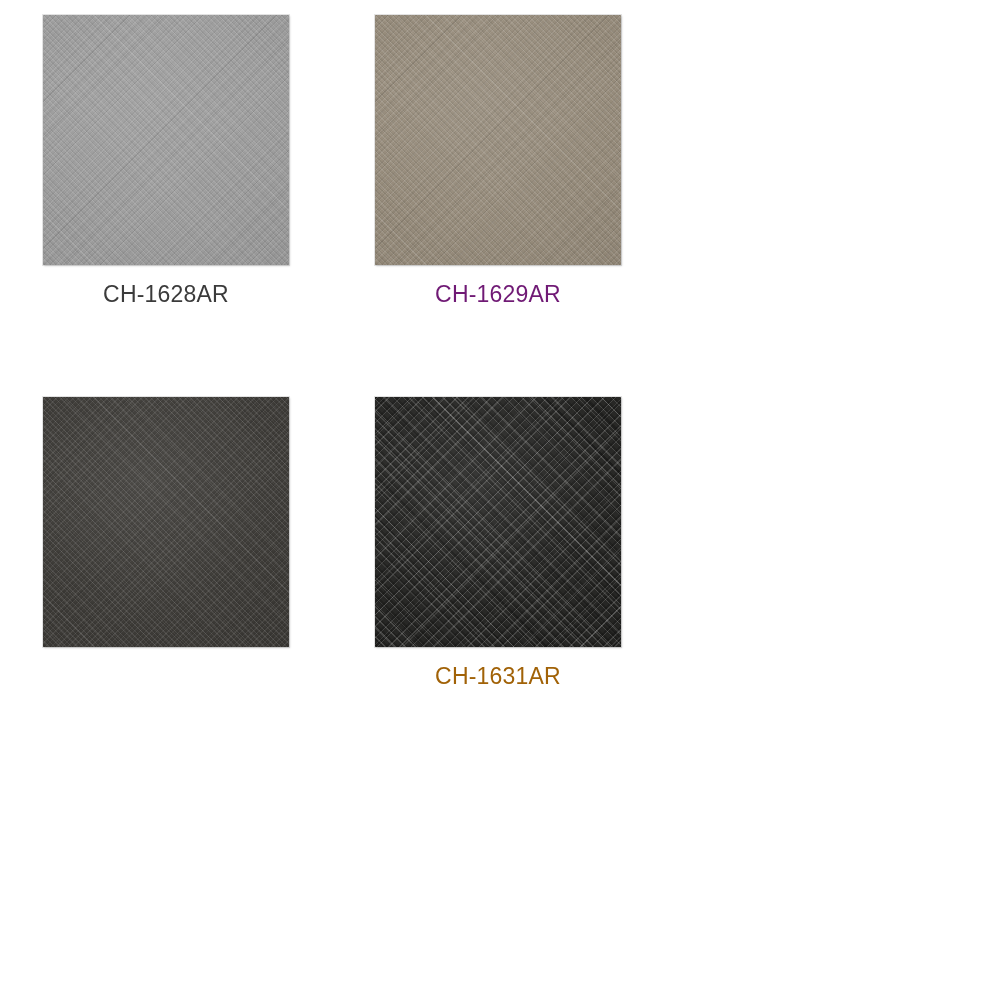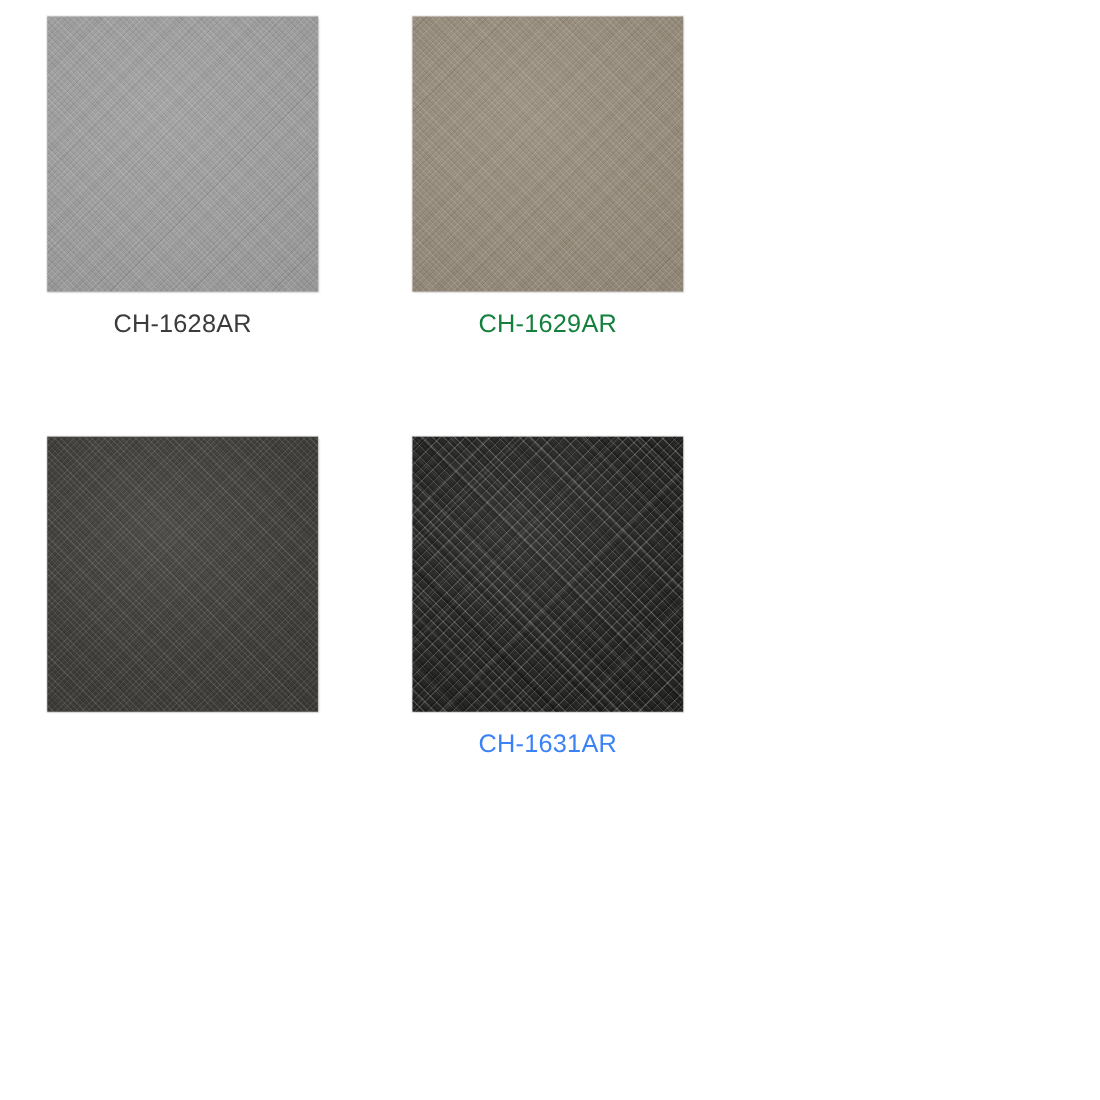--- a/index.html
+++ b/index.html
@@ -172,35 +172,35 @@
     <div class="swatch-label" style="color: rgb(59, 59, 59);">CH-1628AR</div>
   </div>
 
   <div class="swatch-cell">
     <div class="swatch-tile" style="background-color: rgb(147, 136, 119);">
       <div class="weave-a"></div>
       <div class="weave-b"></div>
       <div class="weave-c"></div>
       <div class="sheen"></div>
     </div>
-    <div class="swatch-label" style="color: #15803d;">CH-1629AR</div>
+    <div class="swatch-label" style="color: #701a75;">CH-1629AR</div>
   </div>
 
   <div class="swatch-cell">
     <div class="swatch-tile" style="background-color: rgb(56, 54, 50);">
       <div class="weave-a"></div>
       <div class="weave-b"></div>
       <div class="weave-c"></div>
       <div class="sheen"></div>
     </div>
   </div>
 
   <div class="swatch-cell">
     <div class="swatch-tile coarse" style="background-color: rgb(34, 34, 32);">
       <div class="weave-a"></div>
       <div class="weave-b"></div>
       <div class="weave-c"></div>
       <div class="sheen"></div>
     </div>
-    <div class="swatch-label" style="color: #3b82f6;">CH-1631AR</div>
+    <div class="swatch-label" style="color: #a16207;">CH-1631AR</div>
   </div>
 
 </div>
 
 </body></html>

